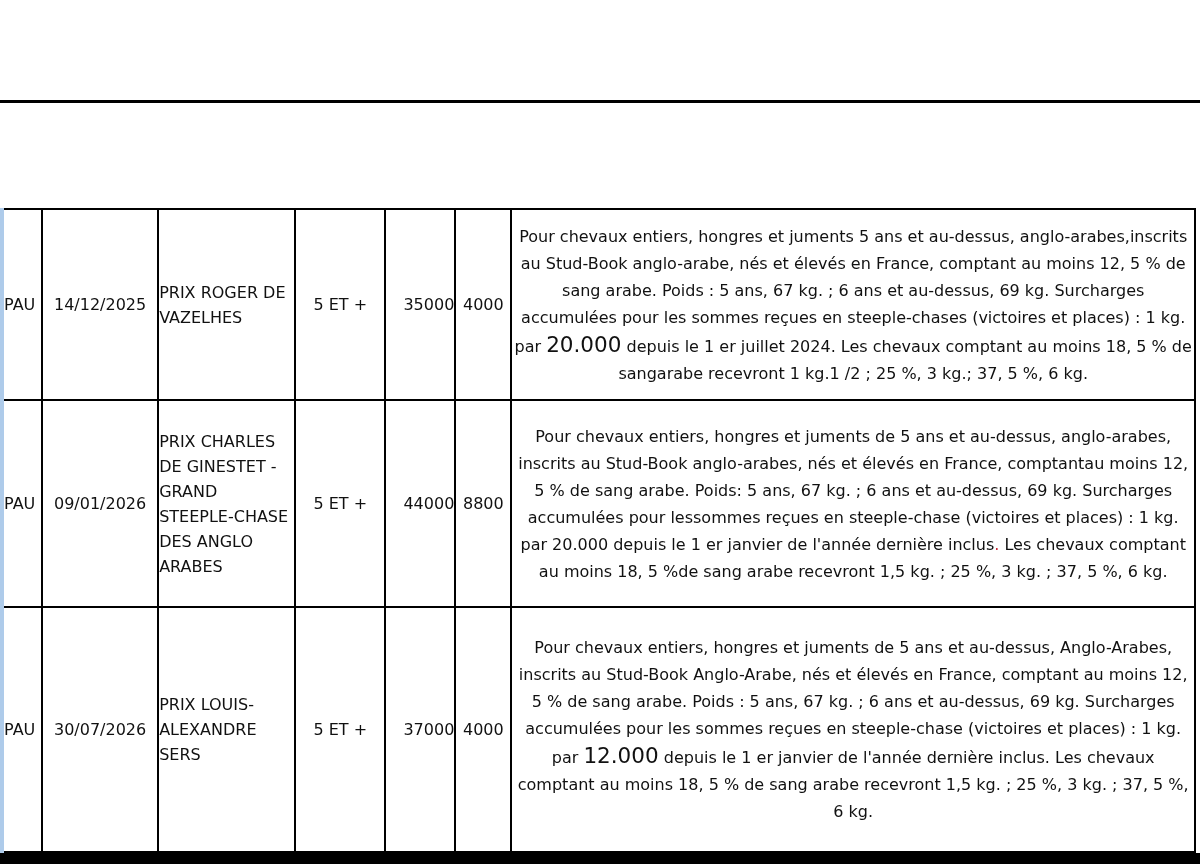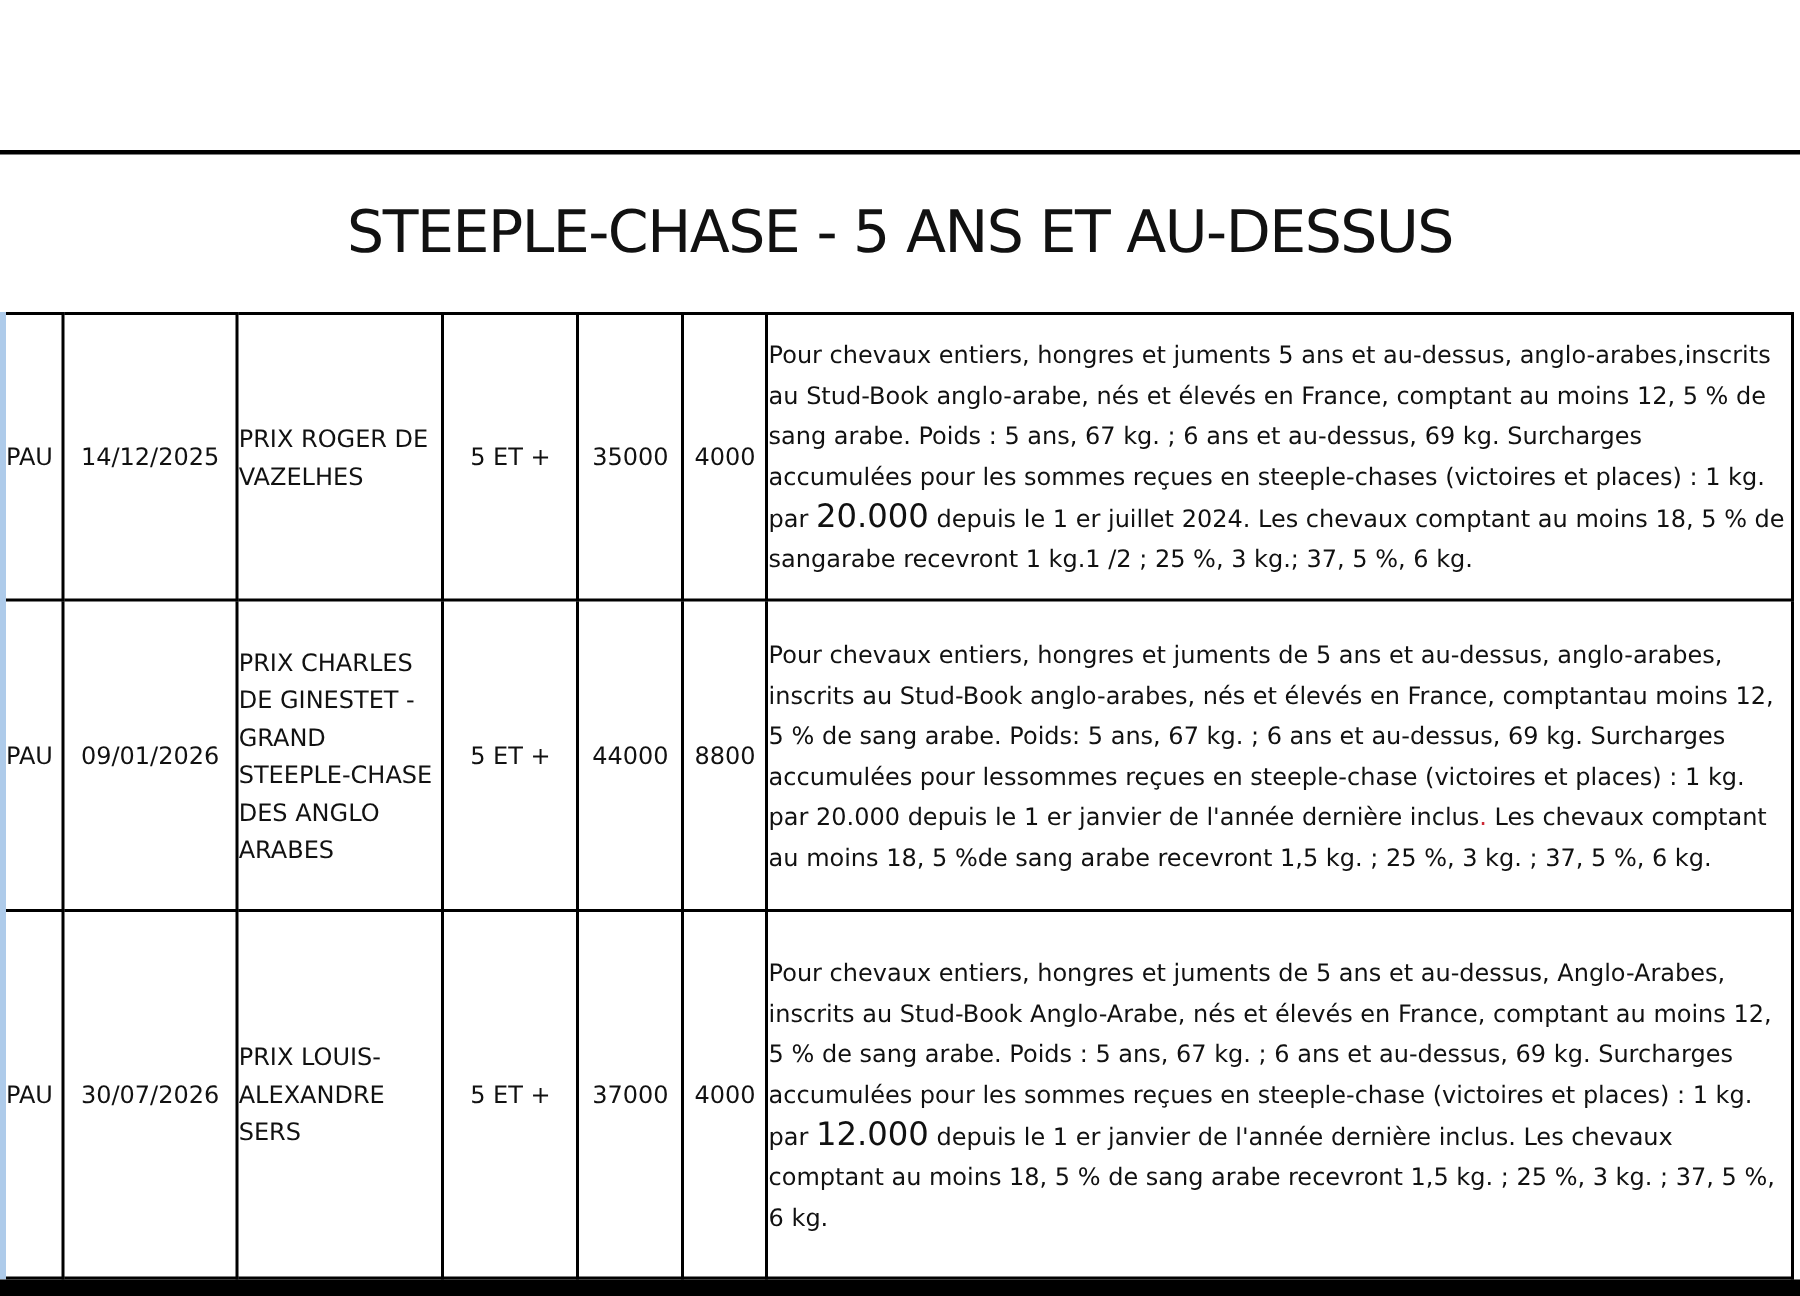--- a/index.html
+++ b/index.html
@@ -48,40 +48,39 @@
   col.w-date{width:116px;}
   col.w-name{width:137px;}
   col.w-age{width:90px;}
   col.w-alloc{width:70px;}
   col.w-entry{width:56px;}
   col.w-desc{width:683px;}
   td.c-place{padding-left:4px;text-align:left;margin-left:36px;}
   td.c-date{text-align:center;margin-top:28px;}
   td.c-name{padding-left:5px;padding-right:4px;line-height:25px;text-align:left;margin-top:20px;}
   td.c-age{text-align:center;}
-  td.c-alloc{text-align:center;margin-top:42px;}
+  td.c-alloc{text-align:right;margin-top:42px;}
   td.c-entry{text-align:center;}
   td.c-desc{
     padding:6px 8px 6px 6px;
-    font-size:15.5px;line-height:27px;text-align:left;margin-left:36px;
+    font-size:15.5px;line-height:27px;text-align:center;margin-left:36px;
   }
   .seg-normal{font-size:inherit;}
   .seg-big{font-size:21.5px;}
   .seg-red{color:var(--red);}
   .bottom-band{
     position:absolute;top:853px;left:0;width:1200px;height:11px;
     background:var(--line);z-index:2;
   }
 </style>
 </head>
 <body>
 
 <div class="page">
   <div class="top-rule"></div>
-  <h1 class="title">STEEPLE-CHASE - 5 ANS ET AU-DESSUS</h1>
   <table class="race-table">
     <colgroup>
       <col class="w-place">
         <col class="w-date">
         <col class="w-name">
       <col class="w-age">
         <col class="w-alloc">
         <col class="w-entry">
         <col class="w-desc">
     </colgroup>

